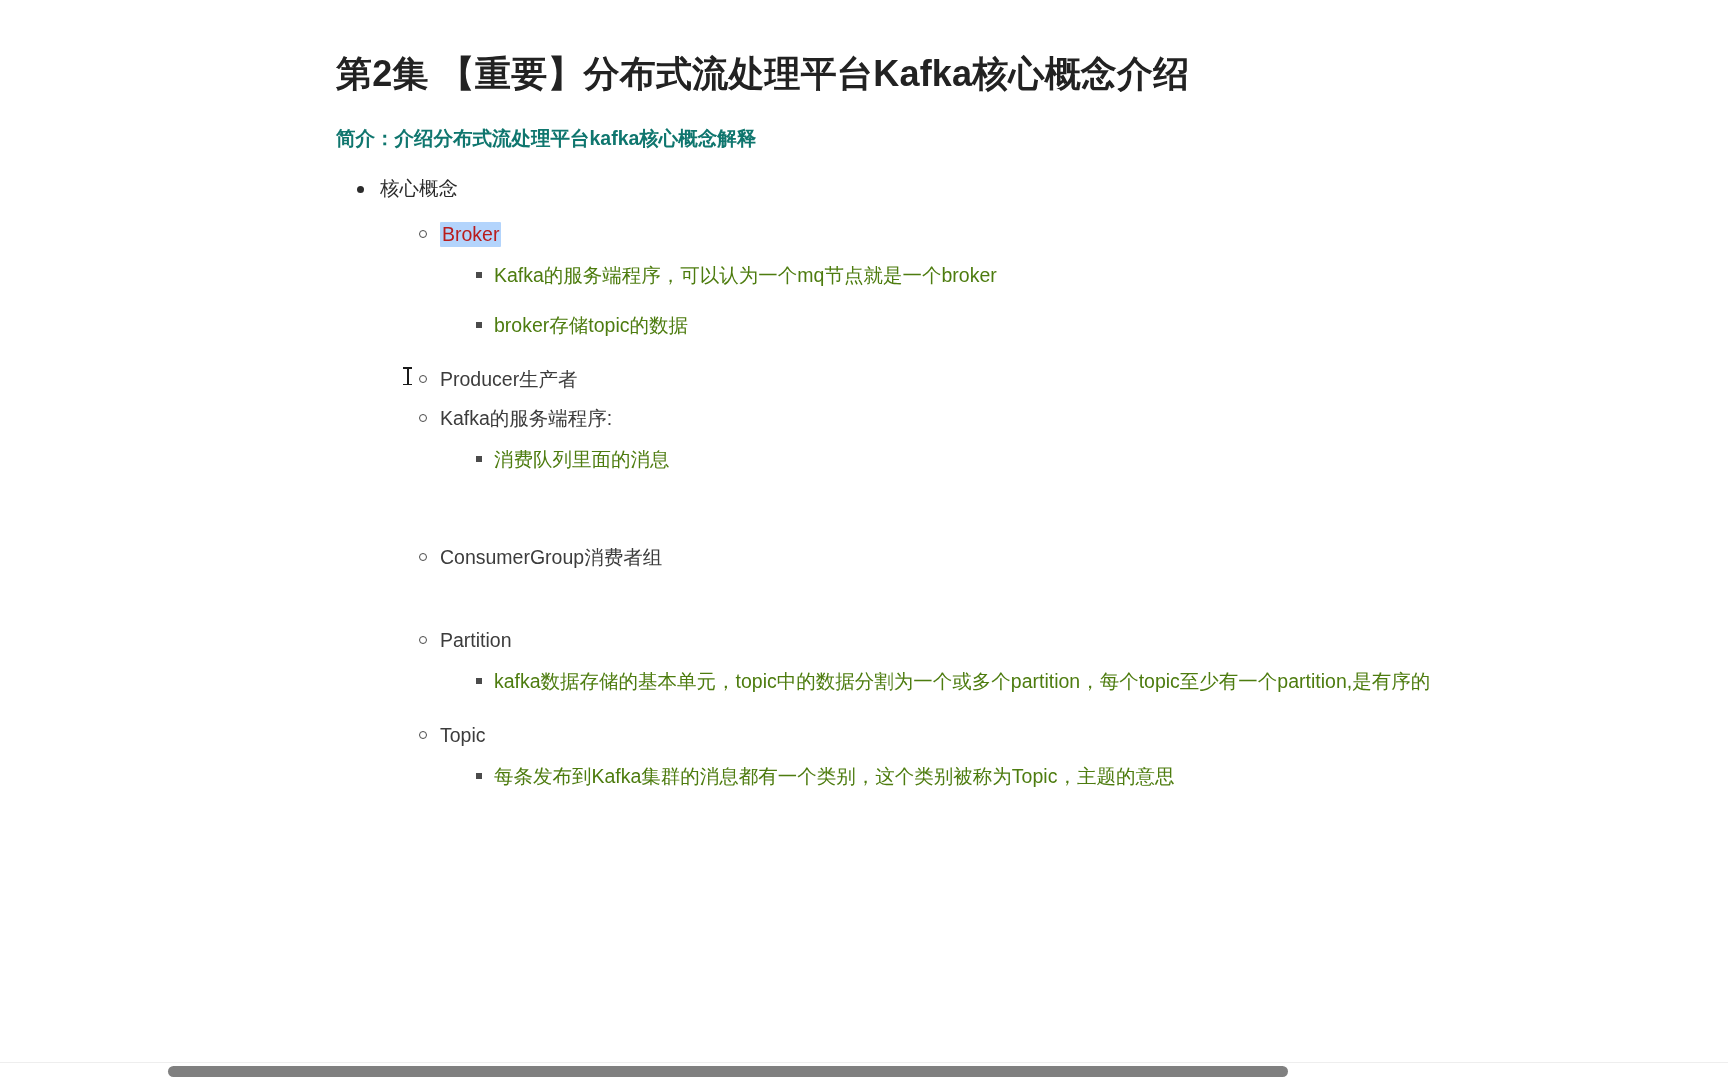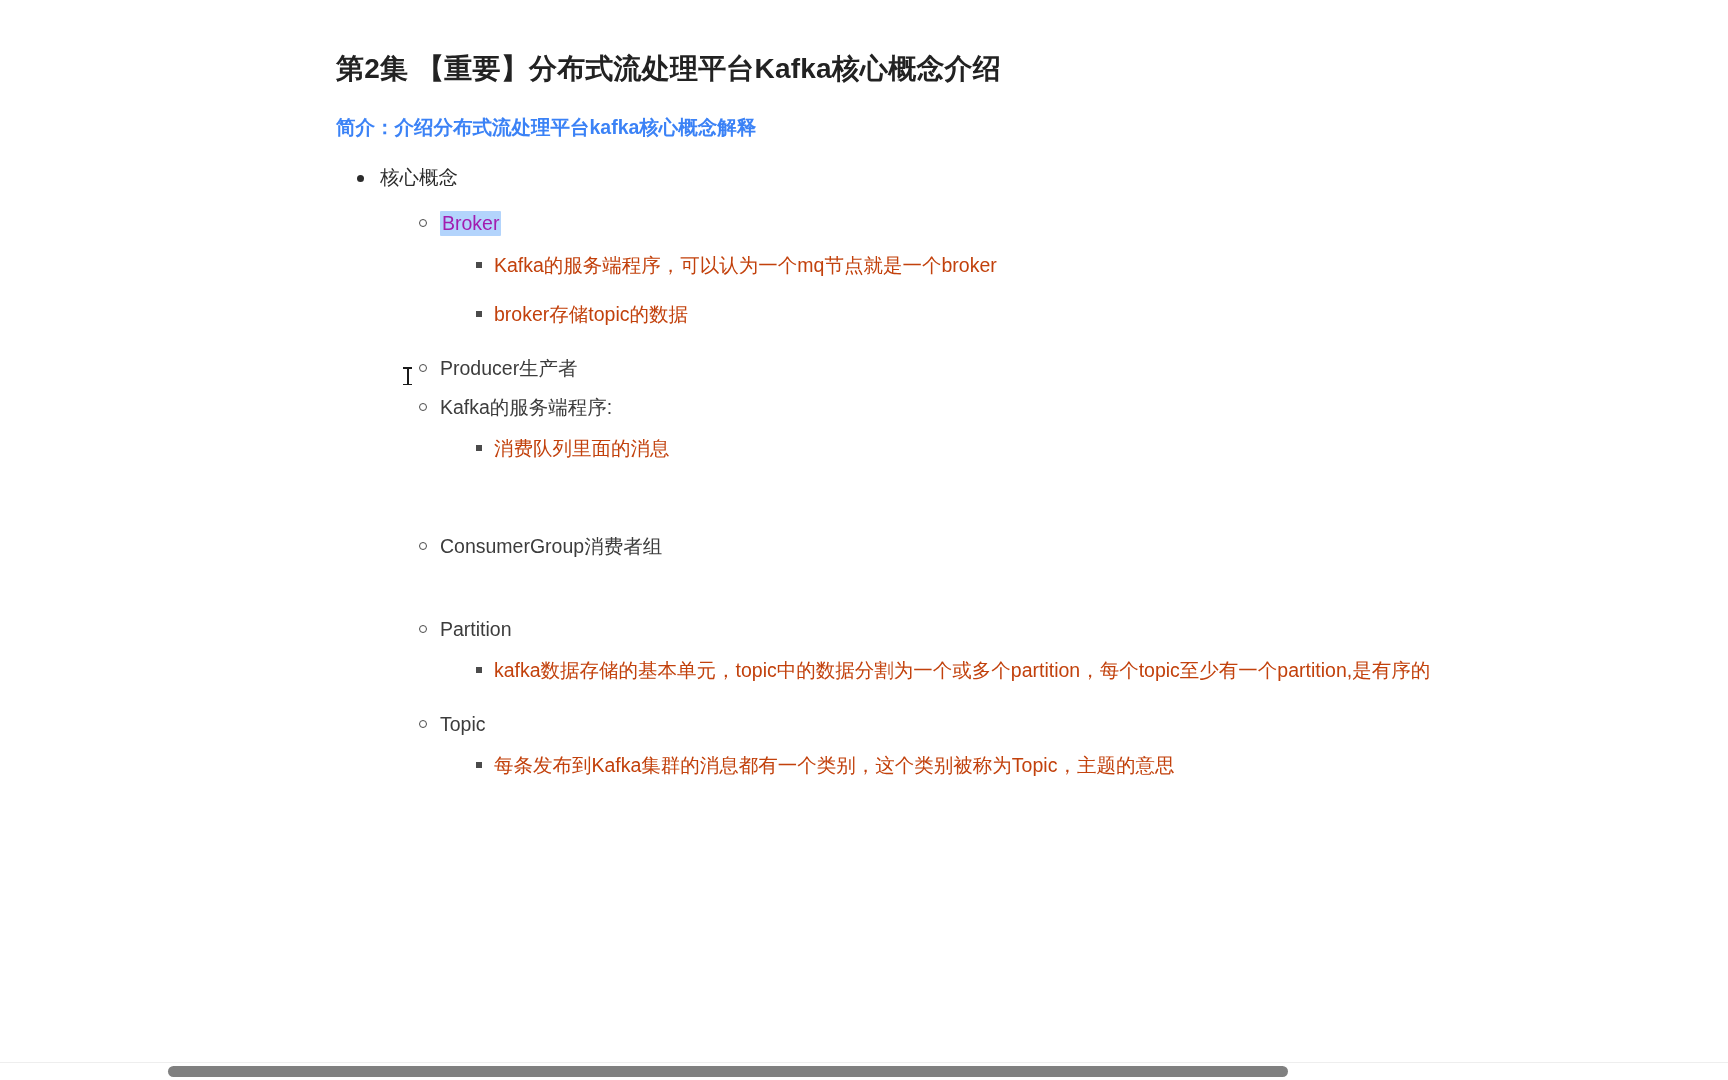--- a/index.html
+++ b/index.html
@@ -27,34 +27,34 @@
   }
 
   .content {
     position: absolute;
     left: 336px;
     top: 0;
     width: 1300px;
   }
 
   .doc-title {
-    font-size: 28px;
+    font-size: 36px;
     font-weight: bold;
     letter-spacing: 0.2px;
     color: #222222;
     margin: 0;
     padding-top: 50px;
     line-height: 1.35;
     white-space: nowrap;
   }
 
   .doc-subtitle {
     font-size: 19.5px;
     font-weight: bold;
-    color: #3b82f6;
+    color: #0f766e;
     margin: 0;
     padding-top: 26px;
     line-height: 1.4;
     white-space: nowrap;
   }
 
   ul {
     list-style: none;
     margin: 16px;
     padding: 0;
@@ -115,42 +115,42 @@
   
   .lvl3 {
     margin-top: 6px;
     margin-left: 28px;
   }
   .lvl3 > li {
     position: relative;
     padding-left: 26px;
     font-size: 19.5px;
     line-height: 1.62;
-    color: #c2410c;
+    color: #4d7c0f;
     margin-bottom: 18px;
   }
   .lvl3 > li > .row {
     position: relative;
     display: block;
   }
   .lvl3 > li > .row::before {
     content: "";
     position: absolute;
     left: -18px;
     top: 12px;
     width: 6px;
     height: 6px;
     background: #4b4b4b;
   }
 
   .row { display: block; }
 
   .sel {
     background: #b3d4fc;
-    color: #a21caf;
+    color: #b91c1c;
     padding: 1px 2px 2px 2px;
     border-radius: 1px;
   }
 
   .gap-block { height: 44px; }
 
   .wrapline {
     white-space: nowrap;
   }
   .wrap-allow {

